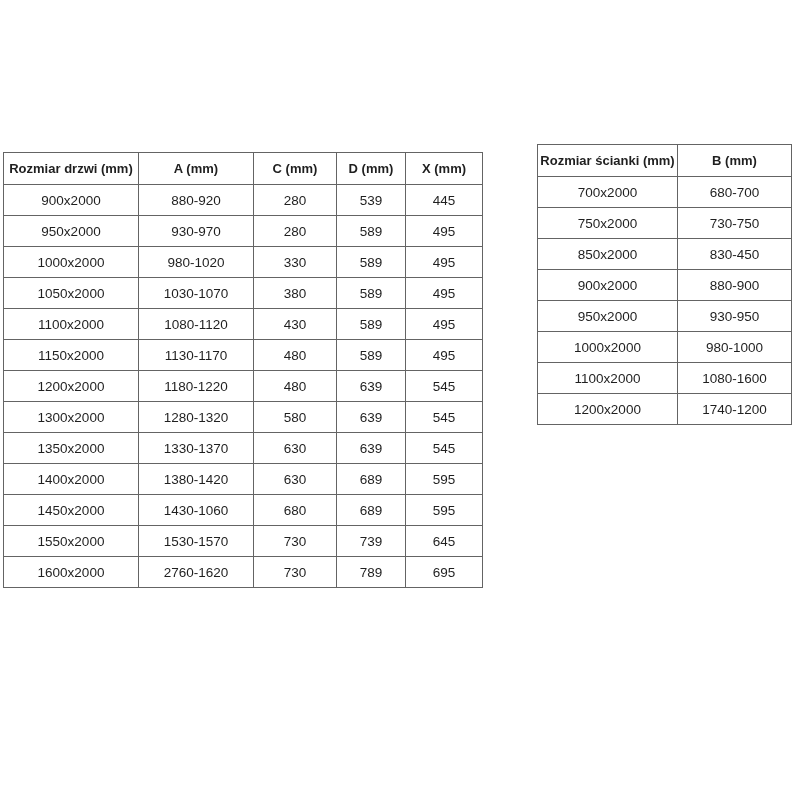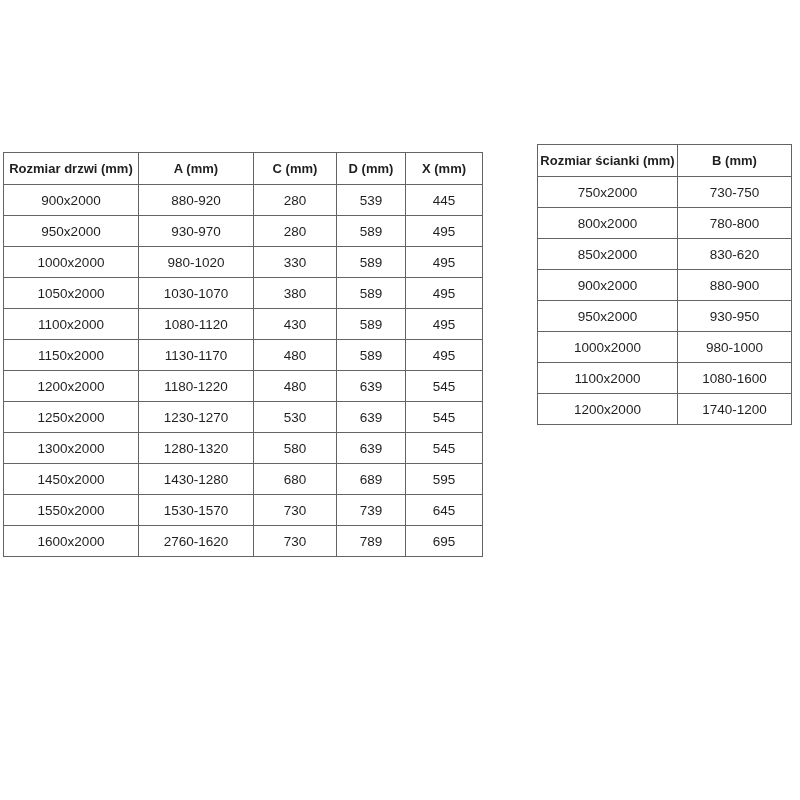--- a/index.html
+++ b/index.html
@@ -121,36 +121,43 @@
           <td>495</td>
         </tr>
         <tr>
           <td>1200x2000</td>
           <td>1180-1220</td>
           <td>480</td>
           <td>639</td>
           <td>545</td>
         </tr>
         <tr>
-          <td>1250x2000</td>
-          <td>1230-1270</td>
-          <td>530</td>
-          <td>639</td>
-          <td>545</td>
-        </tr>
-        <tr>
           <td>1300x2000</td>
           <td>1280-1320</td>
           <td>580</td>
           <td>639</td>
           <td>545</td>
         </tr>
         <tr>
+          <td>1350x2000</td>
+          <td>1330-1370</td>
+          <td>630</td>
+          <td>639</td>
+          <td>545</td>
+        </tr>
+        <tr>
+          <td>1400x2000</td>
+          <td>1380-1420</td>
+          <td>630</td>
+          <td>689</td>
+          <td>595</td>
+        </tr>
+        <tr>
           <td>1450x2000</td>
-          <td>1430-1280</td>
+          <td>1430-1060</td>
           <td>680</td>
           <td>689</td>
           <td>595</td>
         </tr>
         <tr>
           <td>1550x2000</td>
           <td>1530-1570</td>
           <td>730</td>
           <td>739</td>
           <td>645</td>
@@ -171,30 +178,30 @@
         <col class="c1">
     </colgroup>
     <thead>
       <tr>
           <th>Rozmiar ścianki (mm)</th>
           <th>B (mm)</th>
         </tr>
     </thead>
     <tbody>
         <tr>
+          <td>700x2000</td>
+          <td>680-700</td>
+        </tr>
+        <tr>
           <td>750x2000</td>
           <td>730-750</td>
         </tr>
         <tr>
-          <td>800x2000</td>
-          <td>780-800</td>
-        </tr>
-        <tr>
           <td>850x2000</td>
-          <td>830-620</td>
+          <td>830-450</td>
         </tr>
         <tr>
           <td>900x2000</td>
           <td>880-900</td>
         </tr>
         <tr>
           <td>950x2000</td>
           <td>930-950</td>
         </tr>
         <tr>

